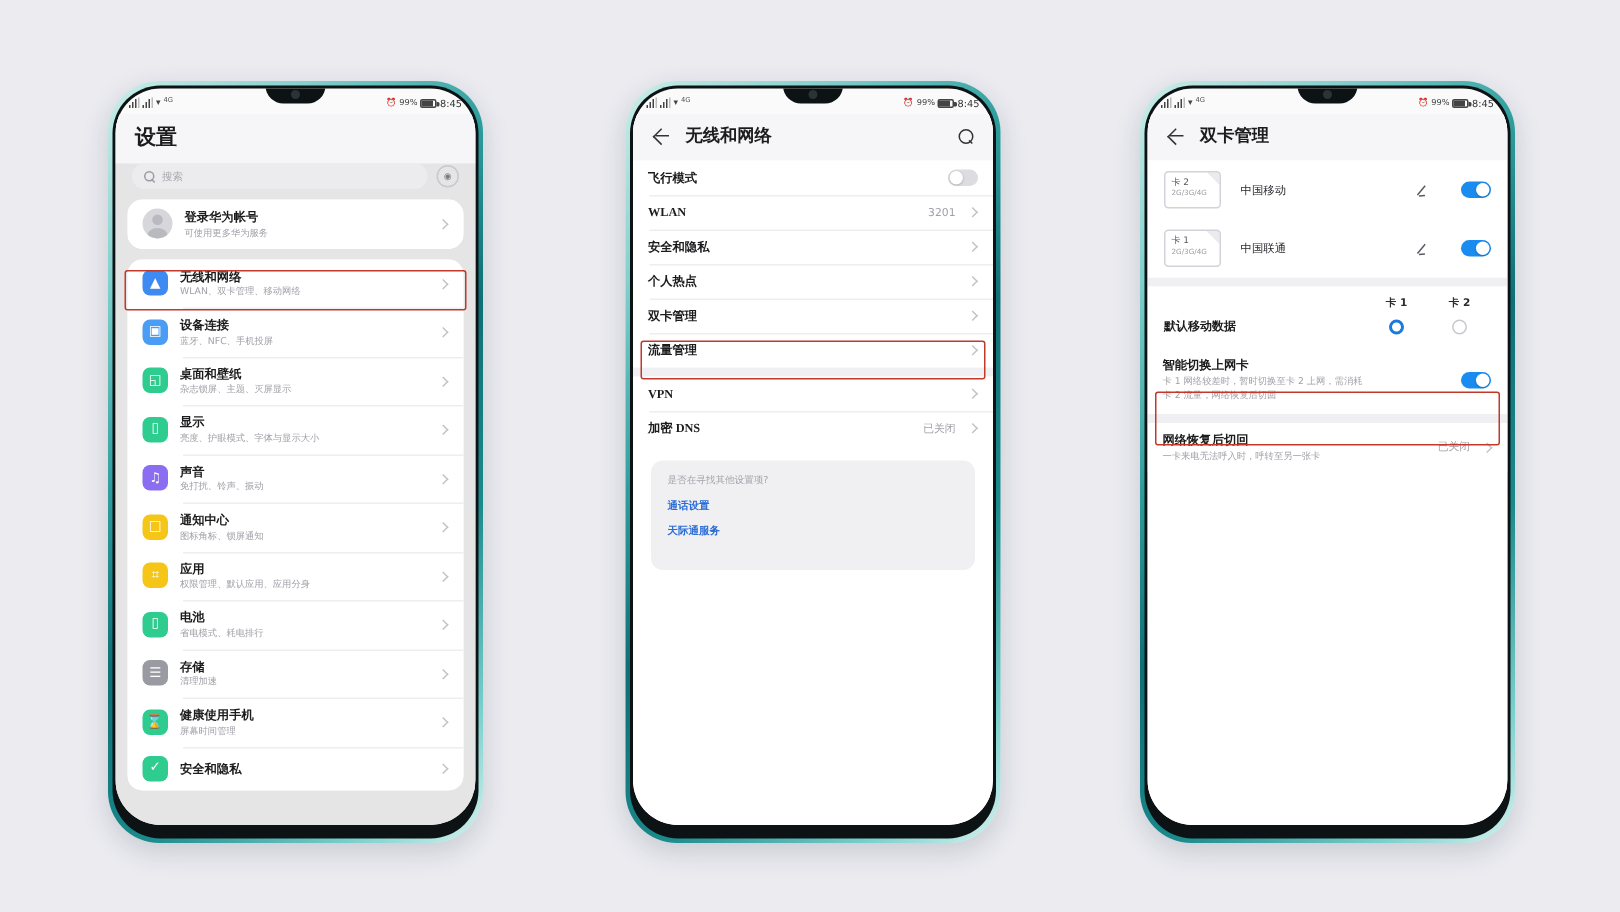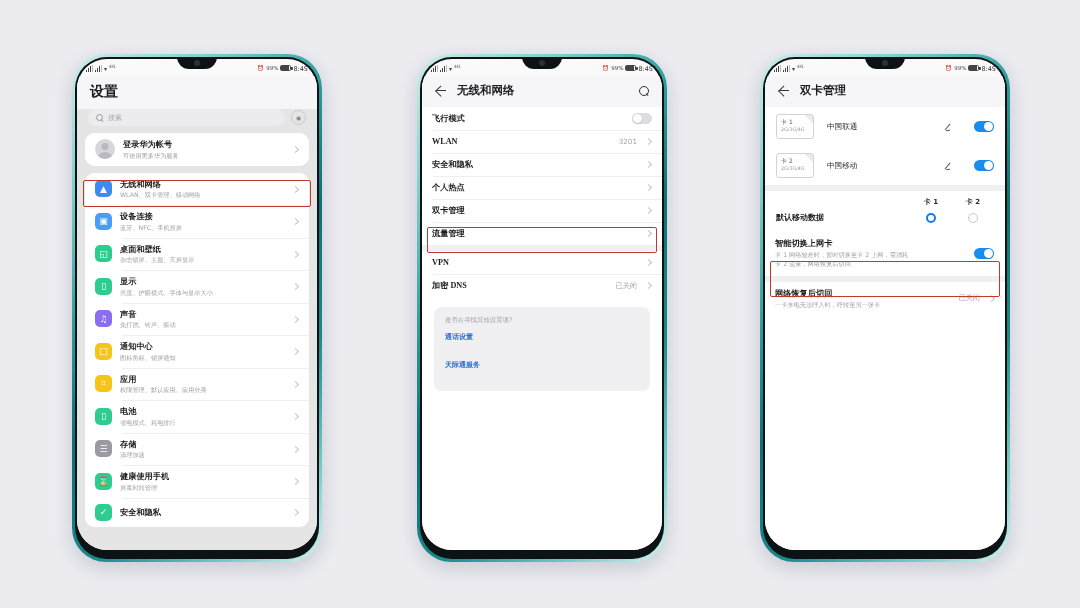--- a/index.html
+++ b/index.html
@@ -41,21 +41,21 @@
     transform: translateX(-50%); width: 6px; height: 6px;
     border-radius: 50%; background: #2a3438;
   }
 
   
   .statusbar {
     position: relative; height: 17px; display: flex; align-items: center;
     justify-content: space-between; padding: 2px 9px 0 9px;
     font-size: 6px; color: #333; z-index: 20;
   }
-  .sb-left, .sb-right { display: flex; align-items: flex-start; gap: 2px; }
+  .sb-left, .sb-right { display: flex; align-items: center; gap: 2px; }
   .sig { display: inline-block; width: 7px; height: 7px;
     background:
       linear-gradient(to top,#444 0 2px,transparent 2px) 0 100%/1.2px 2px no-repeat,
       linear-gradient(to top,#444 0 4px,transparent 4px) 2px 100%/1.2px 4px no-repeat,
       linear-gradient(to top,#444 0 6px,transparent 6px) 4px 100%/1.2px 6px no-repeat,
       linear-gradient(to top,#bbb 0 7px,transparent 7px) 6px 100%/1.2px 7px no-repeat;
   }
   .sim-lab { font-size: 4.5px; line-height: 4.5px; color: #555; }
   .wifi-ic { font-size: 6px; color: #444; }
   .batt {
@@ -160,21 +160,21 @@
     box-shadow: 0 .5px 1.5px rgba(0,0,0,.25); }
   .tog.on::after { left: 10px; }
 
   
   .hl { position: absolute; border: 1.6px solid #c0392b; border-radius: 2px;
     pointer-events: none; z-index: 30; }
 
   
   .sugg { margin: 10px 12px; background: #f0f0f3; border-radius: 8px; padding: 9px 11px; }
   .sugg-q { font-size: 6.4px; color: #a4a4ac; margin-bottom: 7px; }
-  .sugg-l { font-size: 7px; color: #2b6cd6; font-weight: bold; margin-bottom: 18px; }
+  .sugg-l { font-size: 7px; color: #2b6cd6; font-weight: bold; margin-bottom: 7px; }
   .sugg-l:last-child { margin-bottom: 12px; }
 
   
   .simrow { display: flex; align-items: center; padding: 7px 11px; background: #fff;
     position: relative; }
   .simcard { width: 38px; height: 25px; border: 1px solid #d2d2d8; border-radius: 3px;
     flex: none; position: relative; padding: 3px 0 0 4px;
     background: linear-gradient(225deg, #ebebef 6px, #fff 6px); }
   .simcard .s1 { font-size: 6px; color: #58585e; line-height: 8px; }
   .simcard .s2 { font-size: 4.8px; color: #9a9aa2; line-height: 7px; }
@@ -460,33 +460,33 @@
 
         <div class="body" style="background:#fff">
           <div class="nav">
             <div class="nav-back"></div>
             <div class="nav-title">双卡管理</div>
           </div>
 
           <div id="p3sims">
               <div class="simrow">
                 <div class="simcard">
+                  <div class="s1">卡 2</div>
+                  <div class="s2">2G/3G/4G</div>
+                </div>
+                <div class="carrier">中国移动</div>
+                <span class="pencil"></span>
+                <span class="tog on"></span>
+              </div>
+              <div class="simrow">
+                <div class="simcard">
                   <div class="s1">卡 1</div>
                   <div class="s2">2G/3G/4G</div>
                 </div>
                 <div class="carrier">中国联通</div>
-                <span class="pencil"></span>
-                <span class="tog on"></span>
-              </div>
-              <div class="simrow">
-                <div class="simcard">
-                  <div class="s1">卡 2</div>
-                  <div class="s2">2G/3G/4G</div>
-                </div>
-                <div class="carrier">中国移动</div>
                 <span class="pencil"></span>
                 <span class="tog on"></span>
               </div>
             </div>
           <div class="gapbar"></div>
 
           <div class="colhead">
             <span>卡 1</span>
             <span>卡 2</span>
           </div>

